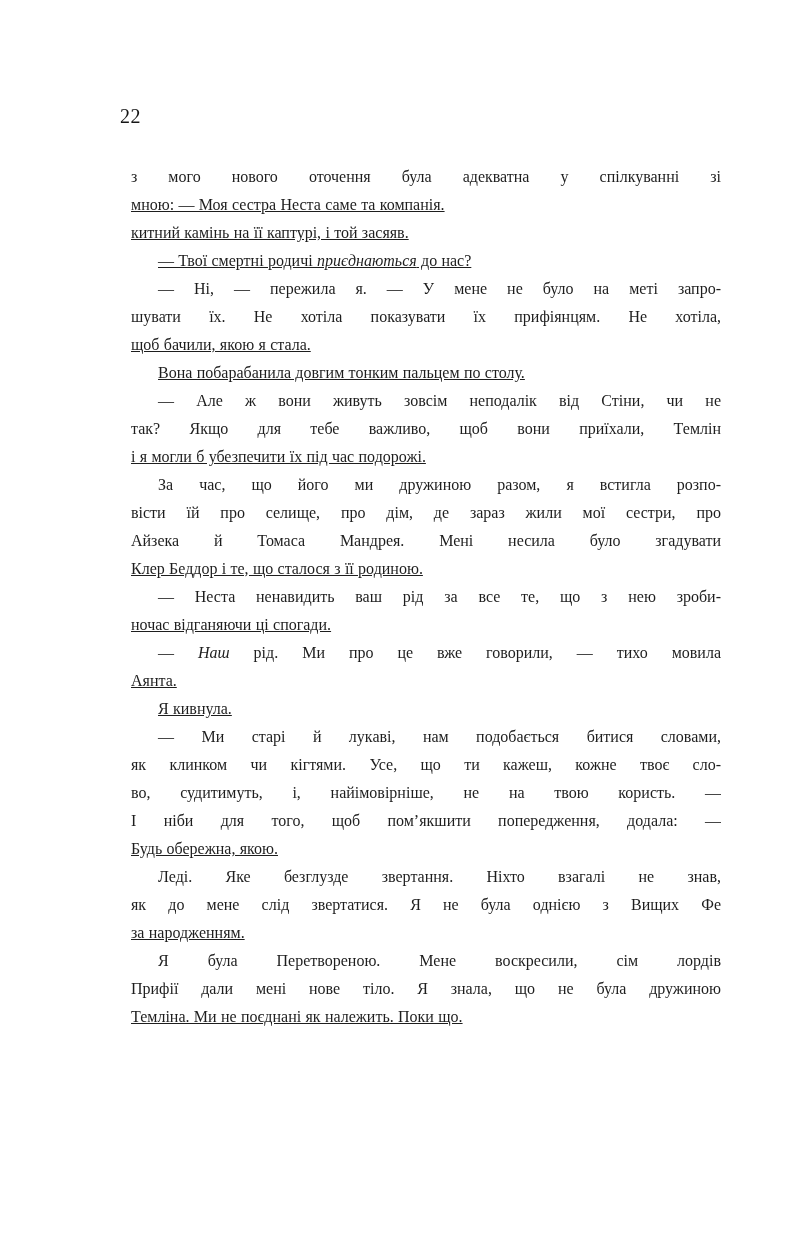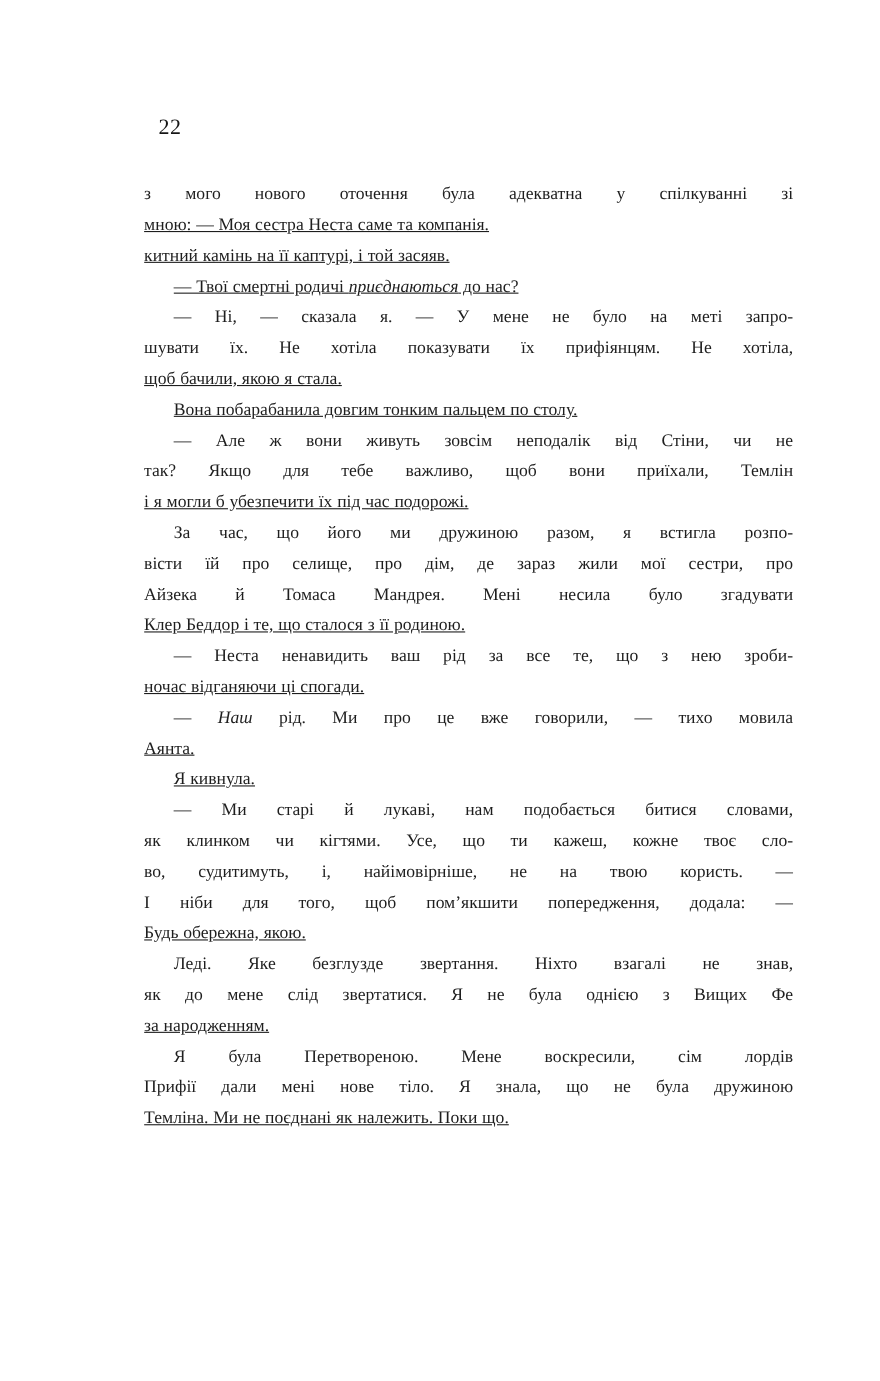--- a/index.html
+++ b/index.html
@@ -14,21 +14,21 @@
     font-family: "Liberation Serif", "DejaVu Serif", serif;
     color: #1e1e1e;
     overflow: hidden;
   }
   .book-page {
     position: absolute;
     inset: 0;
   }
   .page-number {
     position: absolute;
-    left: 144px;
+    left: 120px;
     top: 104px;
     font-size: 20px;
     line-height: 24px;
     letter-spacing: 0.5px;
     color: #161616;
   }
   .text-block {
     position: absolute;
     left: 131px;
     top: 163px;
@@ -60,21 +60,21 @@
 <body>
 
 <div class="book-page">
   <span class="page-number">22</span>
 
   <div class="text-block">
       <div class="line"><span>з мого нового оточення була адекватна у спілкуванні зі</span></div>
       <div class="line last"><span>мною: — Моя сестра Неста саме та компанія.</span></div>
       <div class="line last"><span>китний камінь на її каптурі, і той засяяв.</span></div>
       <div class="line indent last"><span>— Твої смертні родичі </span><em>приєднаються</em><span> до нас?</span></div>
-      <div class="line indent"><span>— Ні, — сказала я. — У мене не було на меті запро-</span></div>
+      <div class="line indent"><span>— Ні, — пережила я. — У мене не було на меті запро-</span></div>
       <div class="line"><span>шувати їх. Не хотіла показувати їх прифіянцям. Не хотіла,</span></div>
       <div class="line last"><span>щоб бачили, якою я стала.</span></div>
       <div class="line indent last"><span>Вона побарабанила довгим тонким пальцем по столу.</span></div>
       <div class="line indent"><span>— Але ж вони живуть зовсім неподалік від Стіни, чи не</span></div>
       <div class="line"><span>так? Якщо для тебе важливо, щоб вони приїхали, Темлін</span></div>
       <div class="line last"><span>і я могли б убезпечити їх під час подорожі.</span></div>
       <div class="line indent"><span>За час, що його ми дружиною разом, я встигла розпо-</span></div>
       <div class="line"><span>вісти їй про селище, про дім, де зараз жили мої сестри, про</span></div>
       <div class="line"><span>Айзека й Томаса Мандрея. Мені несила було згадувати</span></div>
       <div class="line last"><span>Клер Беддор і те, що сталося з її родиною.</span></div>

